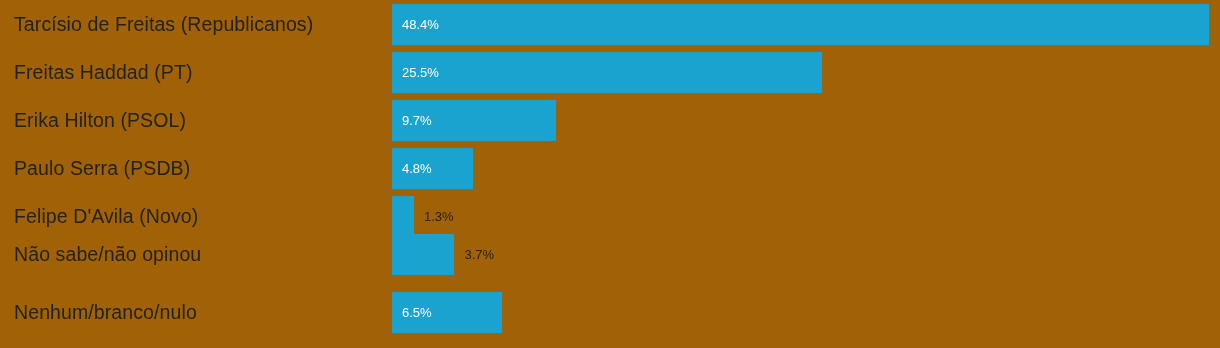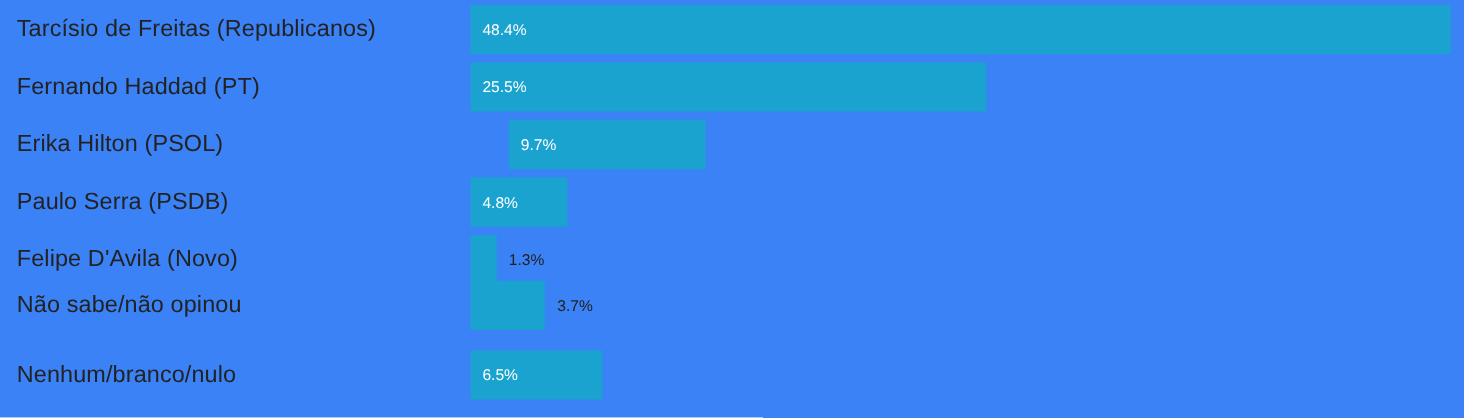--- a/index.html
+++ b/index.html
@@ -8,21 +8,21 @@
     background: #ffffff;
   }
   body {
     font-family: "Liberation Sans", sans-serif;
     -webkit-font-smoothing: antialiased;
   }
   #chart-root {
     position: relative;
     width: 1220px;
     height: 348px;
-    background: #3b82f6;
+    background: #a16207;
     overflow: hidden;
   }
   .bar-row {
     position: absolute;
     left: 0;
     width: 1220px;
     height: 41px;
   }
   .row-label {
     position: absolute;
@@ -69,29 +69,29 @@
 
 <div id="chart-root">
     <div class="bar-row" style="top: 4px;">
       <div class="row-label">Tarcísio de Freitas (Republicanos)</div>
       <div class="bar-track" style="width: 816.992px;">
         <div class="bar-fill" style="width: 816.992px; background: rgb(26, 163, 206);"></div>
         <div class="bar-value inside">48.4%</div>
       </div>
     </div>
     <div class="bar-row" style="top: 52px;">
-      <div class="row-label">Fernando Haddad (PT)</div>
+      <div class="row-label">Freitas Haddad (PT)</div>
       <div class="bar-track" style="width: 430.44px;">
         <div class="bar-fill" style="width: 430.44px; background: rgb(26, 163, 206);"></div>
         <div class="bar-value inside">25.5%</div>
       </div>
     </div>
     <div class="bar-row" style="top: 100px;">
       <div class="row-label">Erika Hilton (PSOL)</div>
-      <div class="bar-track" style="width: 163.736px; margin-left: 32px;">
+      <div class="bar-track" style="width: 163.736px;">
         <div class="bar-fill" style="width: 163.736px; background: rgb(26, 163, 206);"></div>
         <div class="bar-value inside">9.7%</div>
       </div>
     </div>
     <div class="bar-row" style="top: 148px;">
       <div class="row-label">Paulo Serra (PSDB)</div>
       <div class="bar-track" style="width: 93px;">
         <div class="bar-fill" style="width: 81.024px; background: rgb(26, 163, 206);"></div>
         <div class="bar-value inside">4.8%</div>
       </div>

